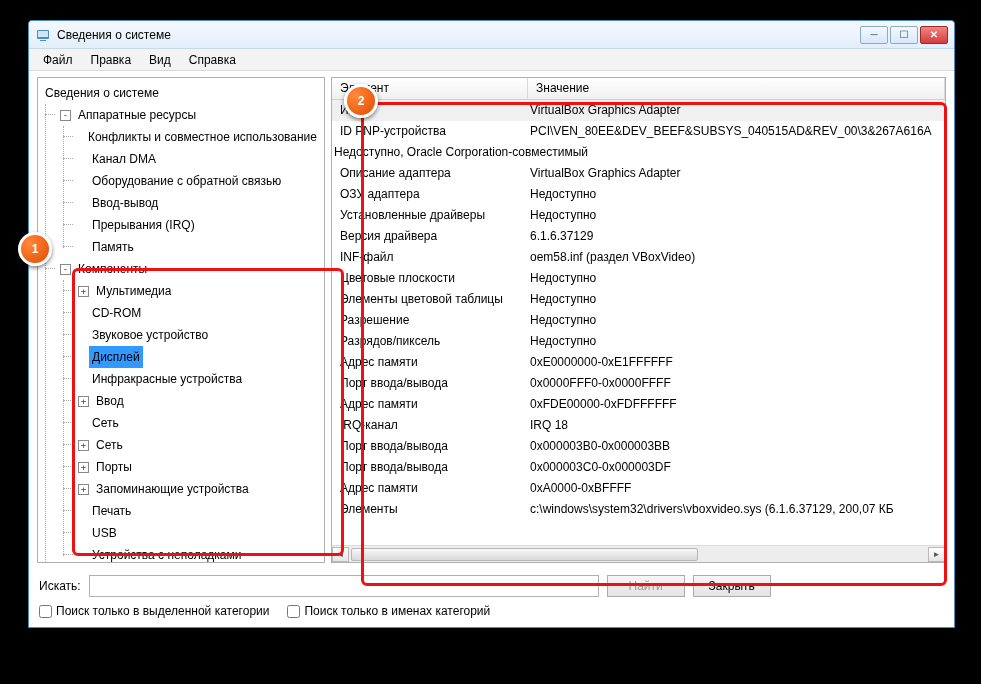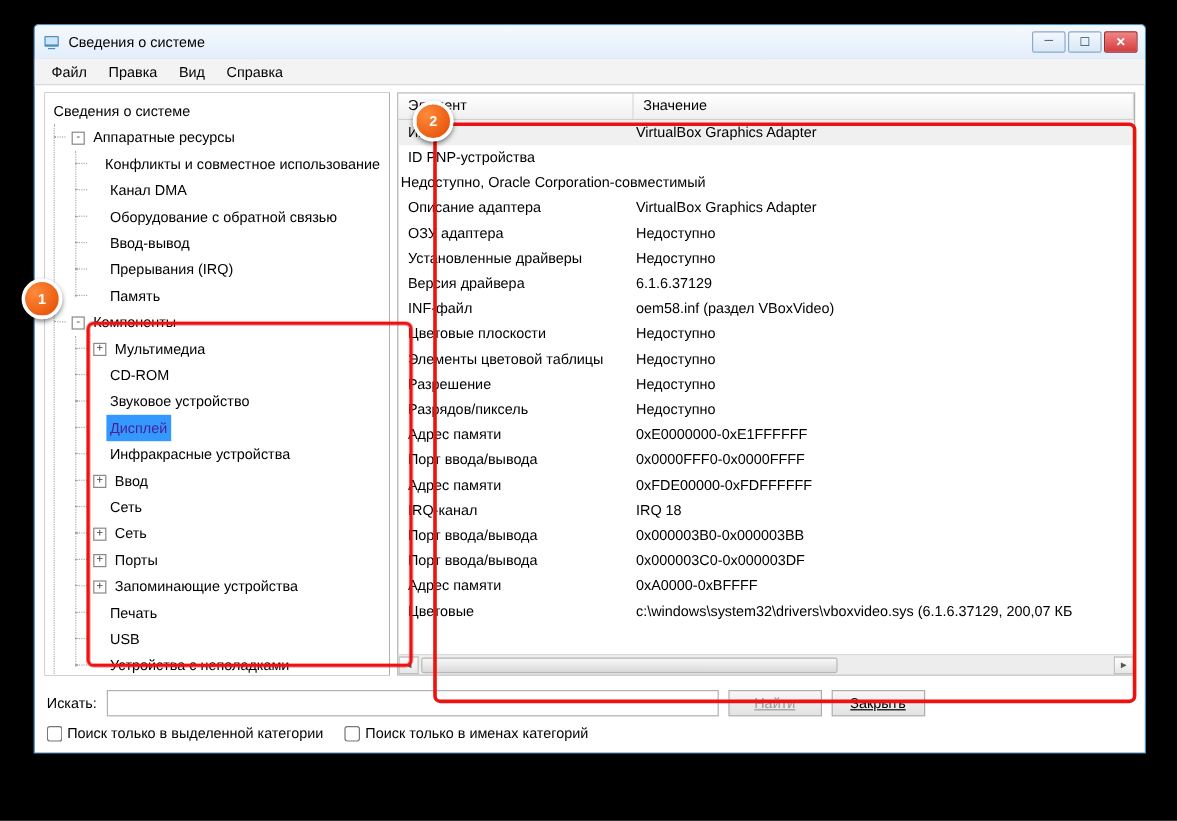--- a/index.html
+++ b/index.html
@@ -15,39 +15,39 @@
 .menu-item { padding: 2px 8px; cursor: pointer; }
 .content { flex: 1; display: flex; padding: 6px 8px 8px 8px; gap: 6px; overflow: hidden; position: relative; }
 .tree-pane { width: 288px; border: 1px solid #b0b0b0; background: #fff; overflow: auto; padding: 4px 2px; position: relative; }
 .tree { list-style: none; }
 .tree ul { list-style: none; padding-left: 18px; }
 .tree li { position: relative; line-height: 20px; white-space: nowrap; }
 .tree-row { display: flex; align-items: center; cursor: pointer; padding: 0 2px; }
 .tree-toggle { width: 11px; height: 11px; border: 1px solid #888; background: #fff; display: inline-flex; align-items: center; justify-content: center; font-size: 9px; line-height: 1; margin-right: 4px; color: #444; font-family: monospace; }
 .tree-line { width: 11px; display:inline-block; }
 .tree-label { padding: 1px 3px; }
-.tree-label.selected { background: #3399ff; color: #4c1d95; }
+.tree-label.selected { background: #3399ff; color: #000000; }
 .detail-pane { flex: 1; border: 1px solid #b0b0b0; background: #fff; overflow: hidden; display: flex; flex-direction: column; position: relative; }
 .detail-header { display: flex; background: linear-gradient(to bottom,#fff,#f0f0f0); border-bottom: 1px solid #d0d0d0; height: 22px; }
 .detail-header .col { padding: 3px 8px; border-right: 1px solid #d9d9d9; }
 .col-name { width: 196px; }
 .col-value { flex: 1; }
 .detail-body { flex: 1; overflow: hidden; }
 .detail-row { display: flex; padding: 1px 0; line-height: 19px; }
 .detail-row .cell-name { width: 196px; padding-left: 8px; }
 .detail-row .cell-value { flex: 1; padding-left: 2px; white-space: nowrap; overflow: hidden; }
 .detail-row.selected-row { background: #f0f0f0; }
 .scrollbar-h { height: 17px; background: #f0f0f0; border-top: 1px solid #d9d9d9; display: flex; align-items: center; }
 .scroll-btn { width: 17px; height: 15px; border: 1px solid #b8b8b8; background: linear-gradient(to bottom,#fefefe,#e6e6e6); display:flex; align-items:center; justify-content:center; font-size:8px; color:#555; }
 .scroll-track { flex:1; height:15px; background:#ededed; position:relative; }
 .scroll-thumb { position:absolute; left:2px; top:1px; height:13px; width:60%; background:linear-gradient(to bottom,#f8f8f8,#d9d9d9); border:1px solid #b8b8b8; border-radius:2px; }
 .search-bar { height: 30px; display: flex; align-items: center; gap: 8px; padding: 4px 10px; }
 .search-label { }
 .search-input { flex: 1; max-width: 510px; height: 22px; border: 1px solid #b0b0b0; padding: 2px 4px; background: #fff; }
-.btn { height: 22px; min-width: 78px; border: 1px solid #acacac; background: linear-gradient(to bottom,#f7f7f7,#e3e3e3); cursor: pointer; padding: 0 10px; text-decoration: underline; }
+.btn { height: 22px; min-width: 78px; border: 1px solid #acacac; background: linear-gradient(to bottom,#f7f7f7,#e3e3e3); cursor: pointer; padding: 0 10px; }
 .btn:disabled { color: #9a9a9a; }
 .checkbox-row { height: 26px; display:flex; align-items:center; gap: 18px; padding: 2px 10px 8px 10px; }
 .checkbox-row label { display:flex; align-items:center; gap:4px; cursor:pointer; }
 .checkbox-row input { width:13px; height:13px; }
 .highlight { position:absolute; border: 3px solid #e11; border-radius: 6px; pointer-events:none; }
 .badge { position:absolute; width:34px; height:34px; border-radius:50%; background: radial-gradient(circle at 30% 30%, #ff8a3a, #e24a00); border:3px solid #fff; box-shadow: 0 2px 4px rgba(0,0,0,0.5); color:#fff; font-weight:bold; font-size:18px; display:flex; align-items:center; justify-content:center; z-index:50; }
 .tree li { position: relative; }
 .tree li::before { content:""; position:absolute; left:-13px; top:10px; width:10px; border-top:1px dotted #aaa; }
 .tree > li::before { display:none; }
 .tree ul { position: relative; }
@@ -235,20 +235,21 @@
         <div class="col col-name">Элемент</div>
         <div class="col col-value">Значение</div>
       </div>
       <div class="detail-body" id="detail-body">
           <div class="detail-row selected-row">
             <div class="cell-name">Имя</div>
             <div class="cell-value">VirtualBox Graphics Adapter</div>
           </div>
           <div class="detail-row">
             <div class="cell-name">ID PNP-устройства</div>
+            <div class="cell-value">PCI\VEN_80EE&amp;DEV_BEEF&amp;SUBSYS_040515AD&amp;REV_00\3&amp;267A616A</div>
           </div>
           <div class="detail-row">
             <div class="cell-value">Недоступно, Oracle Corporation-совместимый</div>
           </div>
           <div class="detail-row">
             <div class="cell-name">Описание адаптера</div>
             <div class="cell-value">VirtualBox Graphics Adapter</div>
           </div>
           <div class="detail-row">
             <div class="cell-name">ОЗУ адаптера</div>
@@ -304,21 +305,21 @@
           </div>
           <div class="detail-row">
             <div class="cell-name">Порт ввода/вывода</div>
             <div class="cell-value">0x000003C0-0x000003DF</div>
           </div>
           <div class="detail-row">
             <div class="cell-name">Адрес памяти</div>
             <div class="cell-value">0xA0000-0xBFFFF</div>
           </div>
           <div class="detail-row">
-            <div class="cell-name">Цветовые</div>
+            <div class="cell-name">Элементы</div>
             <div class="cell-value">c:\windows\system32\drivers\vboxvideo.sys (6.1.6.37129, 200,07 КБ</div>
           </div>
         </div>
       <div class="scrollbar-h">
         <div class="scroll-btn">◄</div>
         <div class="scroll-track">
           <div class="scroll-thumb"></div>
         </div>
         <div class="scroll-btn">►</div>
       </div>

